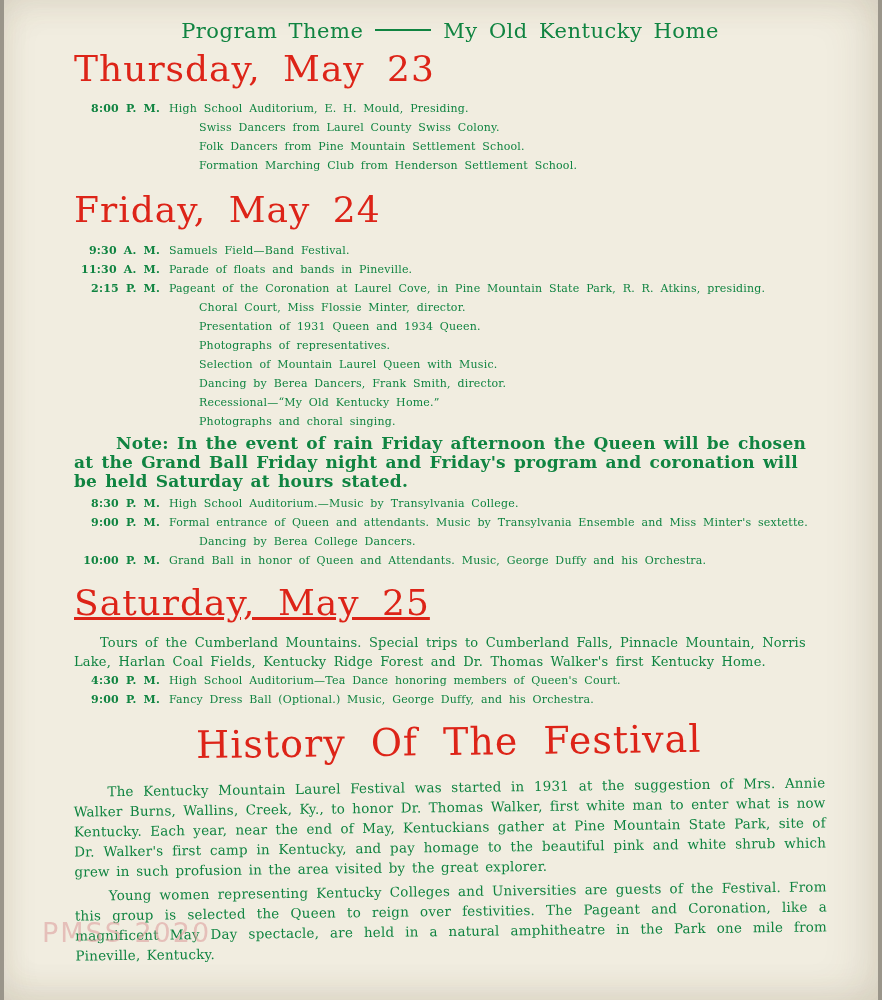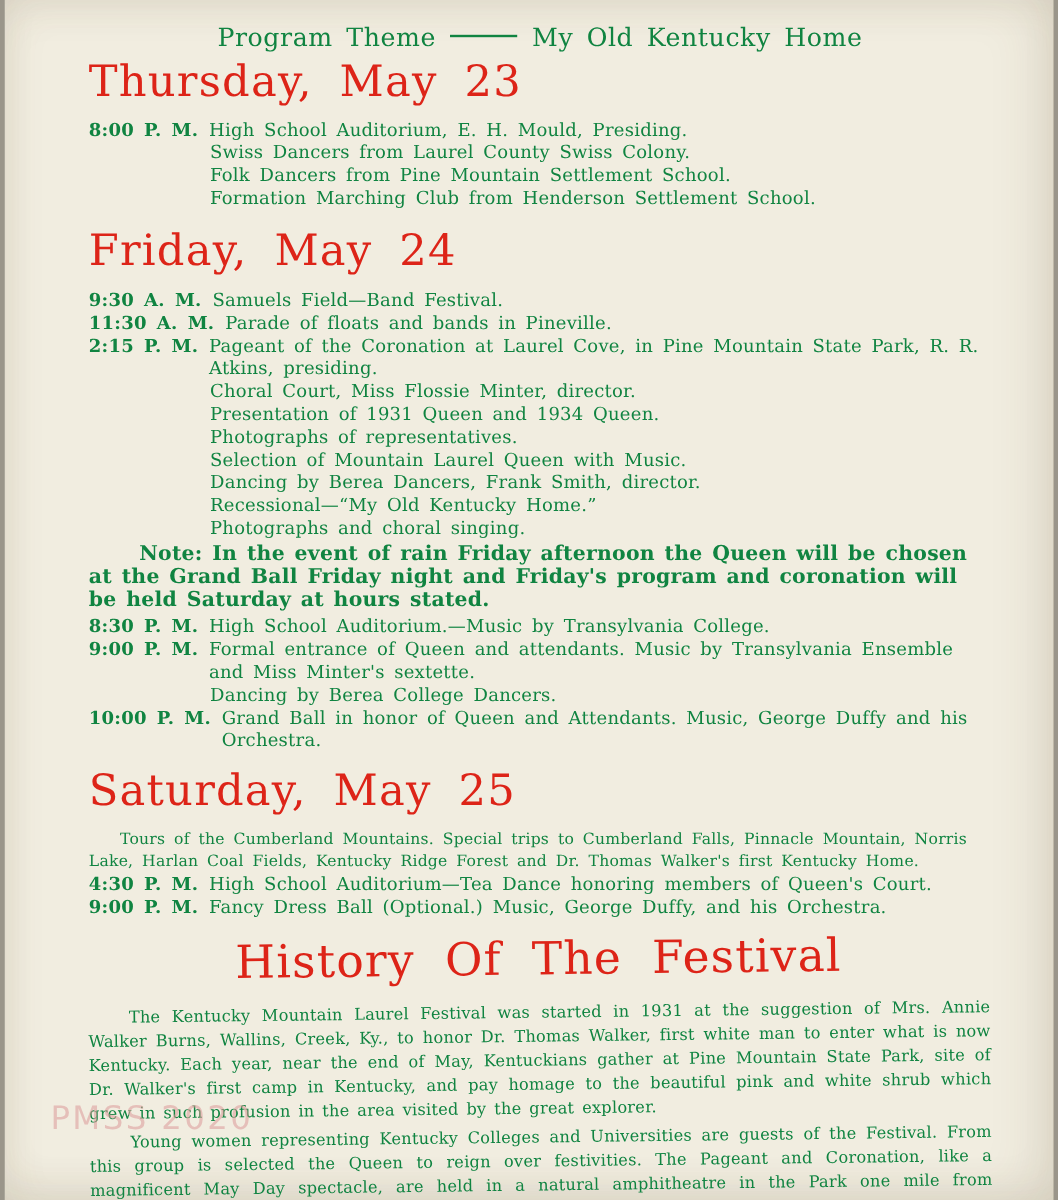--- a/index.html
+++ b/index.html
@@ -10,27 +10,27 @@
     box-shadow:inset -16px 0 40px rgba(90,70,40,.10),
                inset 0 -14px 30px rgba(90,70,40,.06),
                inset 10px 8px 30px rgba(120,100,60,.05);
   }
   .content{padding:18px 52px 0 70px;color:var(--green,#108441);}
   .theme{text-align:center;font-size:21px;letter-spacing:.5px;word-spacing:4px;line-height:26px;}
   .dash{display:inline-block;width:56px;border-top:2px solid var(--green,#108441);vertical-align:middle;margin:0 12px 5px 12px;}
   .day-h{text-align:left;color:var(--red,#dd2418);font-size:36px;font-weight:normal;
          letter-spacing:1px;word-spacing:10px;margin:4px 0 10px;line-height:1.15;}
   .day-h.friday{margin-top:14px;}
-  .day-h.saturday{margin-top:12px;}
+  .day-h.saturday{margin-top:12px;text-decoration:underline;}
   .hist-h{text-align:center;color:var(--red,#dd2418);font-size:38px;font-weight:normal;
           letter-spacing:1px;word-spacing:12px;margin:12px 0 12px;line-height:1.15;}
-  .row{display:flex;line-height:19px;font-size:15px;letter-spacing:.2px;word-spacing:3px;}
+  .row{display:flex;line-height:19px;font-size:11px;letter-spacing:.2px;word-spacing:3px;}
   .t{flex:0 0 86px;text-align:right;font-weight:bold;margin-right:9px;white-space:nowrap;}
   .d{flex:1;}
-  .cont .d{padding-left:6px;}
+  .cont .d{padding-left:6px;margin-left:24px;}
   .note{font-weight:bold;font-size:17px;line-height:19px;text-indent:42px;margin:3px 0;
         letter-spacing:.2px;word-spacing:2px;}
   .para{font-size:13px;line-height:19px;text-indent:26px;margin:0;letter-spacing:.2px;word-spacing:3px;}
   .hist{transform:rotate(-0.7deg);}
   .hist .hp{font-size:13.5px;line-height:20px;text-align:justify;text-indent:34px;margin:0 0 4px;
             letter-spacing:.2px;word-spacing:2px;}
   .watermark{position:absolute;left:38px;bottom:52px;font-size:27px;letter-spacing:2px;
              color:var(--watermark,#dc9a9a);opacity:.55;font-family:"DejaVu Sans",sans-serif;}
 </style>
 </head>

